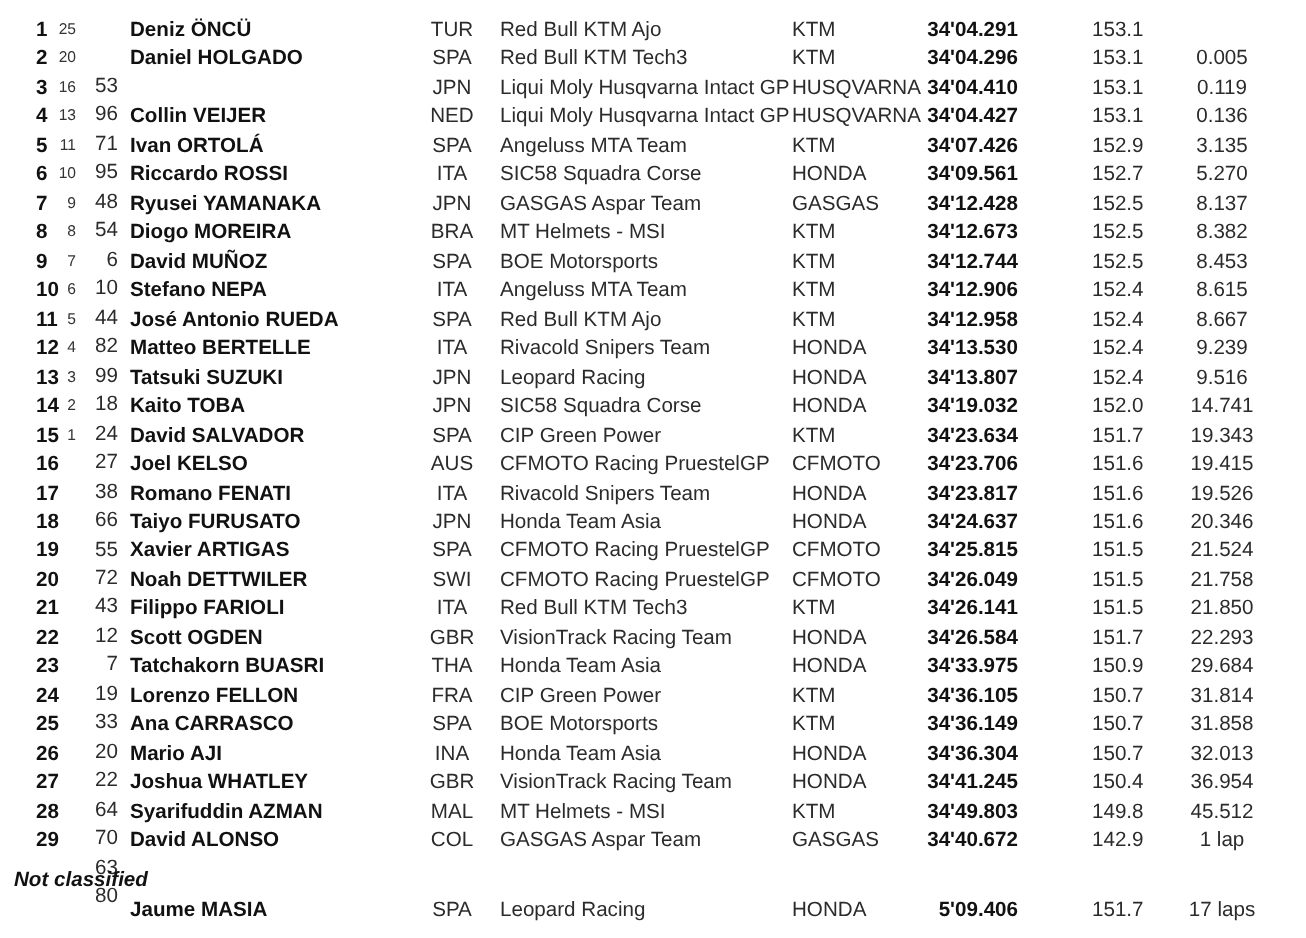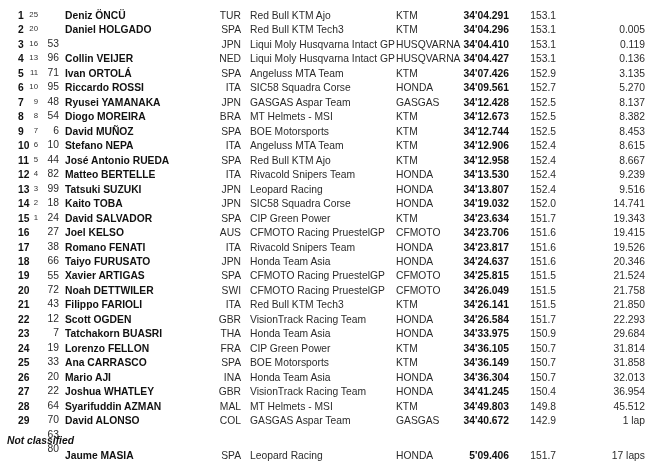--- a/index.html
+++ b/index.html
@@ -25,26 +25,26 @@
   .cell {
     position: absolute;
     top: 0;
     line-height: 14.47px;
     white-space: nowrap;
   }
   .c-pos  { left: 18px;  width: 16px;  font-weight: bold; color: #111; text-align: left; }
   .c-pts  { left: 24px;  width: 14px;  font-size: 7.8px; line-height: 11.5px; text-align: right; color: #333; }
   .c-num  { left: 40px;  width: 19px;  text-align: right; margin-top: 28px; }
   .c-name { left: 65px;  width: 150px; font-weight: bold; color: #111; }
-  .c-nat  { left: 211px; width: 30px;  text-align: right; }
+  .c-nat  { left: 211px; width: 30px;  text-align: center; }
   .c-team { left: 250px; width: 160px; }
   .c-make { left: 396px; width: 80px;  }
   .c-time { left: 454px; width: 55px;  text-align: right; font-weight: bold; color: #111; }
-  .c-spd  { left: 519px; width: 37px;  text-align: right; }
-  .c-gap  { left: 577px; width: 68px;  text-align: right; }
+  .c-spd  { left: 546px; width: 37px;  }
+  .c-gap  { left: 577px; width: 68px;  text-align: center; }
 
   .nc-label {
     font-weight: bold;
     font-style: italic;
     color: #111;
     line-height: 14.47px;
     white-space: nowrap;
   }
 </style>
 </head>

